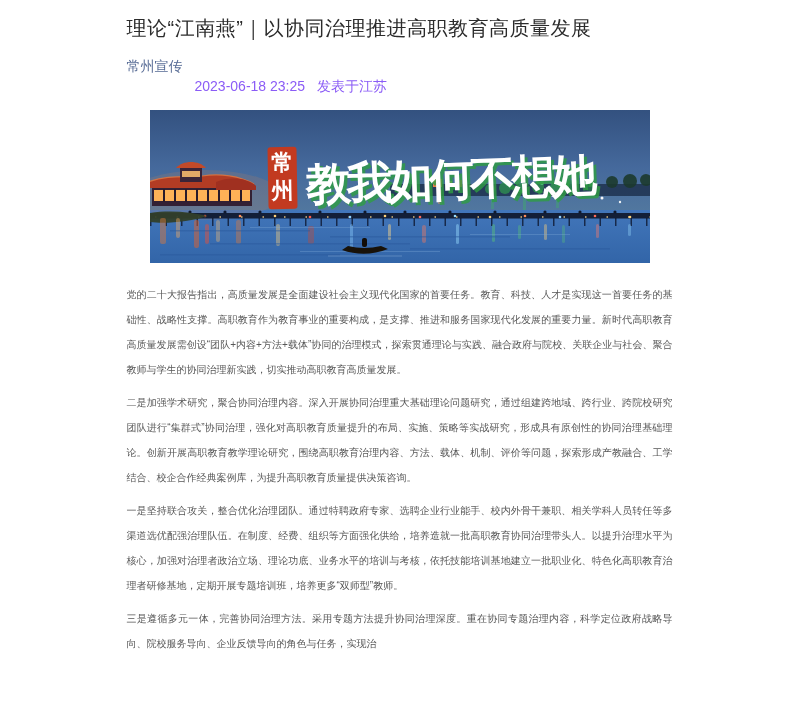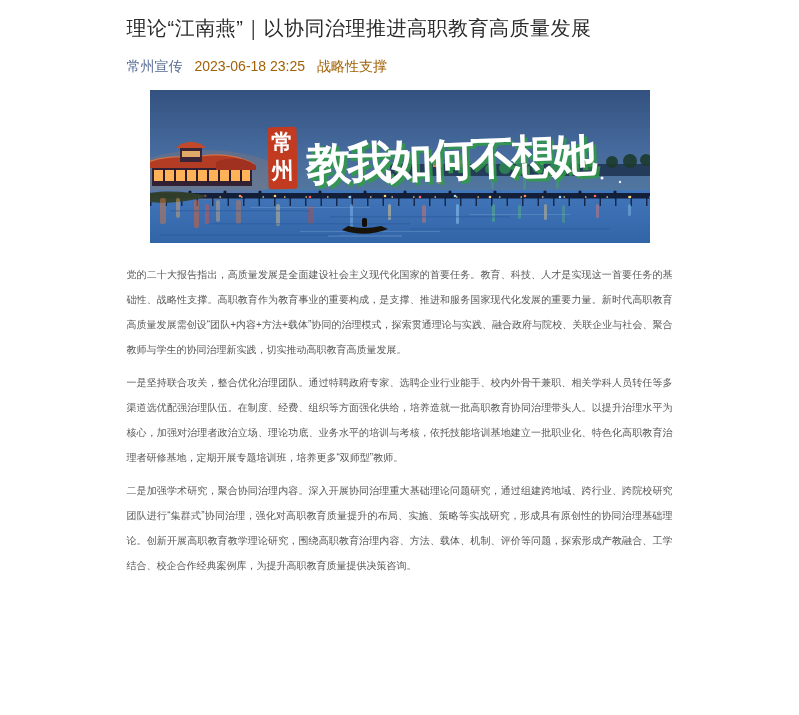--- a/index.html
+++ b/index.html
@@ -10,41 +10,41 @@
   .content{width:546px;margin:0 auto;}
   .title{
     margin:14px 0 0 0;font-size:20px;line-height:28px;font-weight:400;
     color:#2b2b2b;letter-spacing:.5px;
   }
   .byline{
     margin-top:14px;font-size:14px;line-height:20px;
     display:flex;align-items:flex-start;gap:12px;white-space:nowrap;
   }
   .account{color:#576b95;cursor:pointer;}
-  .meta{color:#a16207;}
+  .meta{color:#8b5cf6;margin-top:20px;}
   .banner{display:block;width:500px;height:153px;margin:14px auto 0;cursor:pointer;}
   .body-text p{
     margin:0 0 8px 0;font-size:10px;line-height:25px;color:#575757;
     text-align:justify;letter-spacing:0;
   }
   .body-text{margin-top:19px;}
   .seal-char{font-weight:700;fill:#ffffff;}
   .callig{font-weight:700;letter-spacing:-4px;}
 </style>
 </head>
 <body>
 
 <div class="content">
 
   <h1 class="title">理论“江南燕”｜以协同治理推进高职教育高质量发展</h1>
 
   <div class="byline">
     <span class="account">常州宣传</span>
     <span class="meta">2023-06-18 23:25</span>
-    <span class="meta">战略性支撑</span>
+    <span class="meta">发表于江苏</span>
   </div>
 
   <svg class="banner" viewBox="0 0 500 153" aria-label="banner">
     <defs>
       <linearGradient id="sky" x1="0" y1="0" x2="0" y2="1">
         <stop offset="0" stop-color="#33517f"></stop>
         <stop offset="0.55" stop-color="#45699c"></stop>
         <stop offset="1" stop-color="#52789f"></stop>
       </linearGradient>
       <linearGradient id="water" x1="0" y1="0" x2="0" y2="1">
@@ -176,17 +176,18 @@
     </g>
 
     <g transform="rotate(-2 300 70)">
       <text class="callig" x="159" y="88" font-size="45" fill="#2f9e43" opacity="0.8">教我如何不想她</text>
       <text class="callig" x="156" y="85" font-size="45" fill="#ffffff">教我如何不想她</text>
     </g>
   </svg>
 
   <div class="body-text">
     <p>党的二十大报告指出，高质量发展是全面建设社会主义现代化国家的首要任务。教育、科技、人才是实现这一首要任务的基础性、战略性支撑。高职教育作为教育事业的重要构成，是支撑、推进和服务国家现代化发展的重要力量。新时代高职教育高质量发展需创设“团队+内容+方法+载体”协同的治理模式，探索贯通理论与实践、融合政府与院校、关联企业与社会、聚合教师与学生的协同治理新实践，切实推动高职教育高质量发展。</p>
+    <p>二是加强学术研究，聚合协同治理内容。深入开展协同治理重大基础理论问题研究，通过组建跨地域、跨行业、跨院校研究团队进行“集群式”协同治理，强化对高职教育质量提升的布局、实施、策略等实战研究，形成具有原创性的协同治理基础理论。创新开展高职教育教学理论研究，围绕高职教育治理内容、方法、载体、机制、评价等问题，探索形成产教融合、工学结合、校企合作经典案例库，为提升高职教育质量提供决策咨询。</p>
     <p>一是坚持联合攻关，整合优化治理团队。通过特聘政府专家、选聘企业行业能手、校内外骨干兼职、相关学科人员转任等多渠道选优配强治理队伍。在制度、经费、组织等方面强化供给，培养造就一批高职教育协同治理带头人。以提升治理水平为核心，加强对治理者政治立场、理论功底、业务水平的培训与考核，依托技能培训基地建立一批职业化、特色化高职教育治理者研修基地，定期开展专题培训班，培养更多“双师型”教师。</p>
-    <p>二是加强学术研究，聚合协同治理内容。深入开展协同治理重大基础理论问题研究，通过组建跨地域、跨行业、跨院校研究团队进行“集群式”协同治理，强化对高职教育质量提升的布局、实施、策略等实战研究，形成具有原创性的协同治理基础理论。创新开展高职教育教学理论研究，围绕高职教育治理内容、方法、载体、机制、评价等问题，探索形成产教融合、工学结合、校企合作经典案例库，为提升高职教育质量提供决策咨询。</p>
+    <p>三是遵循多元一体，完善协同治理方法。采用专题方法提升协同治理深度。重在协同专题治理内容，科学定位政府战略导向、院校服务导向、企业反馈导向的角色与任务，实现治</p>
   </div>
 
 </div>
 
 </body></html>

